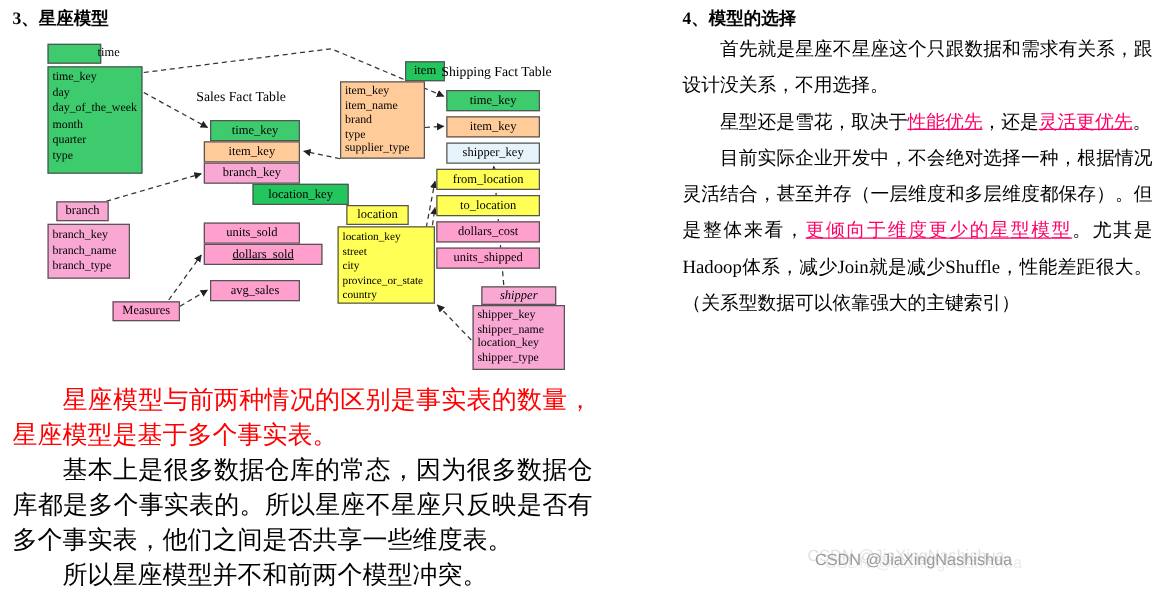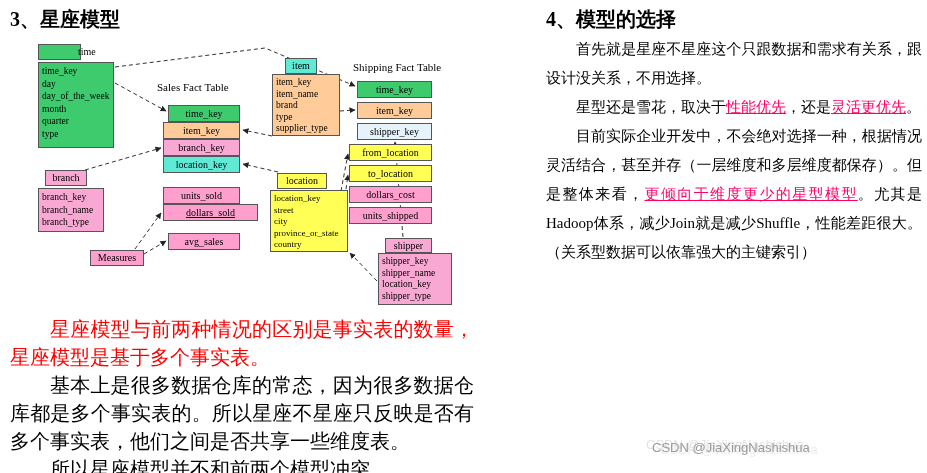--- a/index.html
+++ b/index.html
@@ -2,39 +2,39 @@
 <html><head>
 <meta charset="utf-8">
 <style>
   html,body { margin:0; padding:0; background:#fff; }
   .stage { position:relative; width:927px; height:473px; background:#ffffff; overflow:hidden;
            font-family:"Liberation Serif", serif; color:#000; }
 
   
   .left-col  { position:absolute; left:10px;  top:6px; width:464px; }
   .right-col { position:absolute; left:546px; top:6px; width:376px; }
-  .sec-head  { font-size:20px; font-weight:700; margin:0 0 2px 0; }
+  .sec-head  { font-size:14px; font-weight:700; margin:0 0 2px 0; }
   .left-col p  { margin:0; font-size:20px; line-height:28px; text-indent:2em; text-align:justify; }
   .right-col p { margin:0; font-size:15px; line-height:29px; text-indent:2em; text-align:justify; }
   .red  { color:#ff0000; }
   .em-red { color:#ff0066; text-decoration:underline; }
 
   
   .diagram { position:relative; margin:8px 0 6px 25px; width:437px; height:268px; }
   .diagram svg { position:absolute; left:0; top:0; pointer-events:none; }
   .box { position:absolute; border:1px solid #555; box-sizing:border-box; background:#fff;
          font-size:10px; font-family:"Liberation Serif", serif; }
   .lbl { height:16px; line-height:14px; text-align:center; padding:0 2px; }
   .fld { height:17px; line-height:15px; text-align:center; white-space:nowrap; overflow:hidden; }
   .dimbody { padding:2px 3px; line-height:12.5px; font-size:9.5px; }
   .dimbody div { white-space:nowrap; }
   .facttitle { position:absolute; font-size:11px; white-space:nowrap; }
   .c-green  { background:#3ecb6e; }
   .c-peach  { background:#ffcc99; }
-  .c-orange { background:#5eead4; }
+  .c-orange { background:#22c55e;margin-left:39px; }
   .c-blue   { background:#f9a8d4; }
   .c-bluepale { background:#e6f3fa; }
   .c-yellow { background:#ffff55; }
   .c-pink   { background:#ff9fce; }
 
   
   .watermark { position:absolute; left:652px; top:440px; font:13px "Liberation Sans", sans-serif;
                color:#9b9b9b; text-shadow:-6px -3px 0 #e2e2e2, 8px 2px 0 #ececec;text-align:center; }
 </style>
 </head>
@@ -117,21 +117,21 @@
       <div class="box dimbody c-yellow" style="left:235px;top:149px;width:78px;height:62px;line-height:11.5px;font-size:9px;">
         <div>location_key</div>
         <div>street</div>
         <div>city</div>
         <div>province_or_state</div>
         <div>country</div>
       </div>
 
       <div class="box lbl c-pink" style="left:55px;top:209px;width:54px;">Measures</div>
 
-      <div class="box lbl c-blue" style="left:350px;top:197px;width:47px;height:15px;line-height:13px;">shipper</div>
+      <div class="box lbl c-blue" style="left:350px;top:197px;width:60px;height:15px;line-height:13px;font-style:italic;">shipper</div>
       <div class="box dimbody c-blue" style="left:343px;top:212px;width:74px;height:52px;line-height:11.5px;">
         <div>shipper_key</div>
         <div>shipper_name</div>
         <div>location_key</div>
         <div>shipper_type</div>
       </div>
     </div>
 
     <p class="red">星座模型与前两种情况的区别是事实表的数量，星座模型是基于多个事实表。</p>
     <p>基本上是很多数据仓库的常态，因为很多数据仓库都是多个事实表的。所以星座不星座只反映是否有多个事实表，他们之间是否共享一些维度表。</p>

